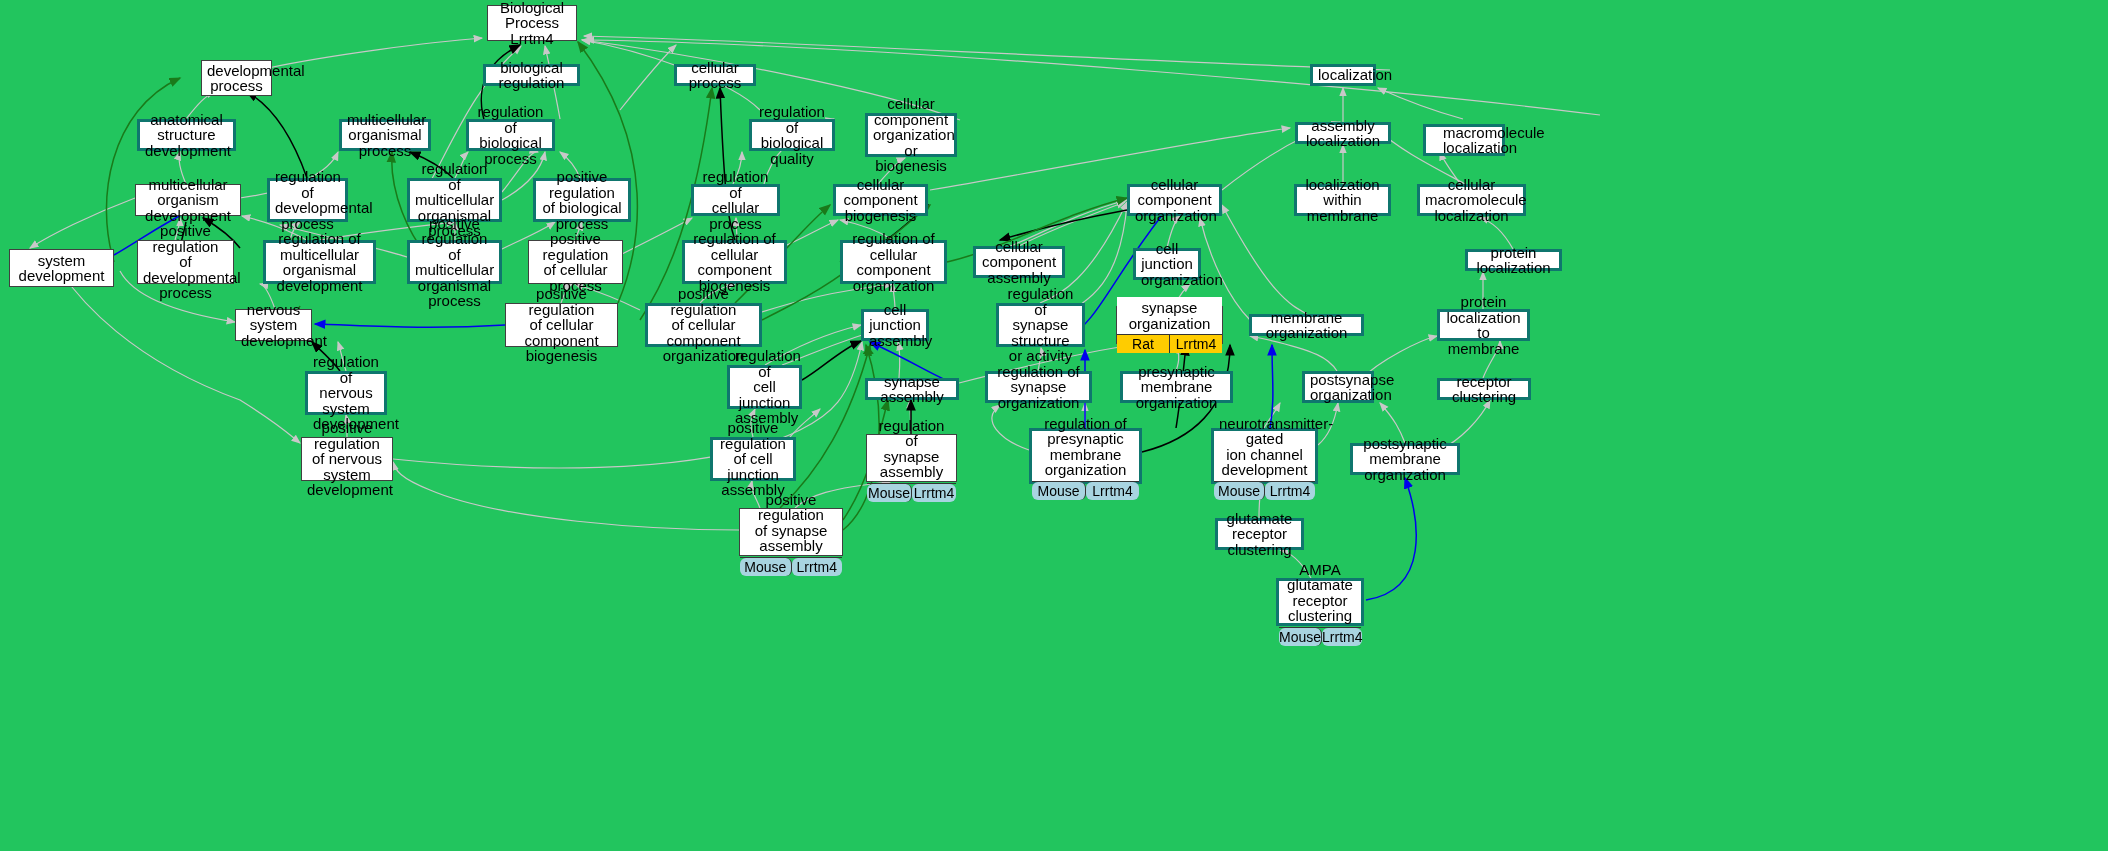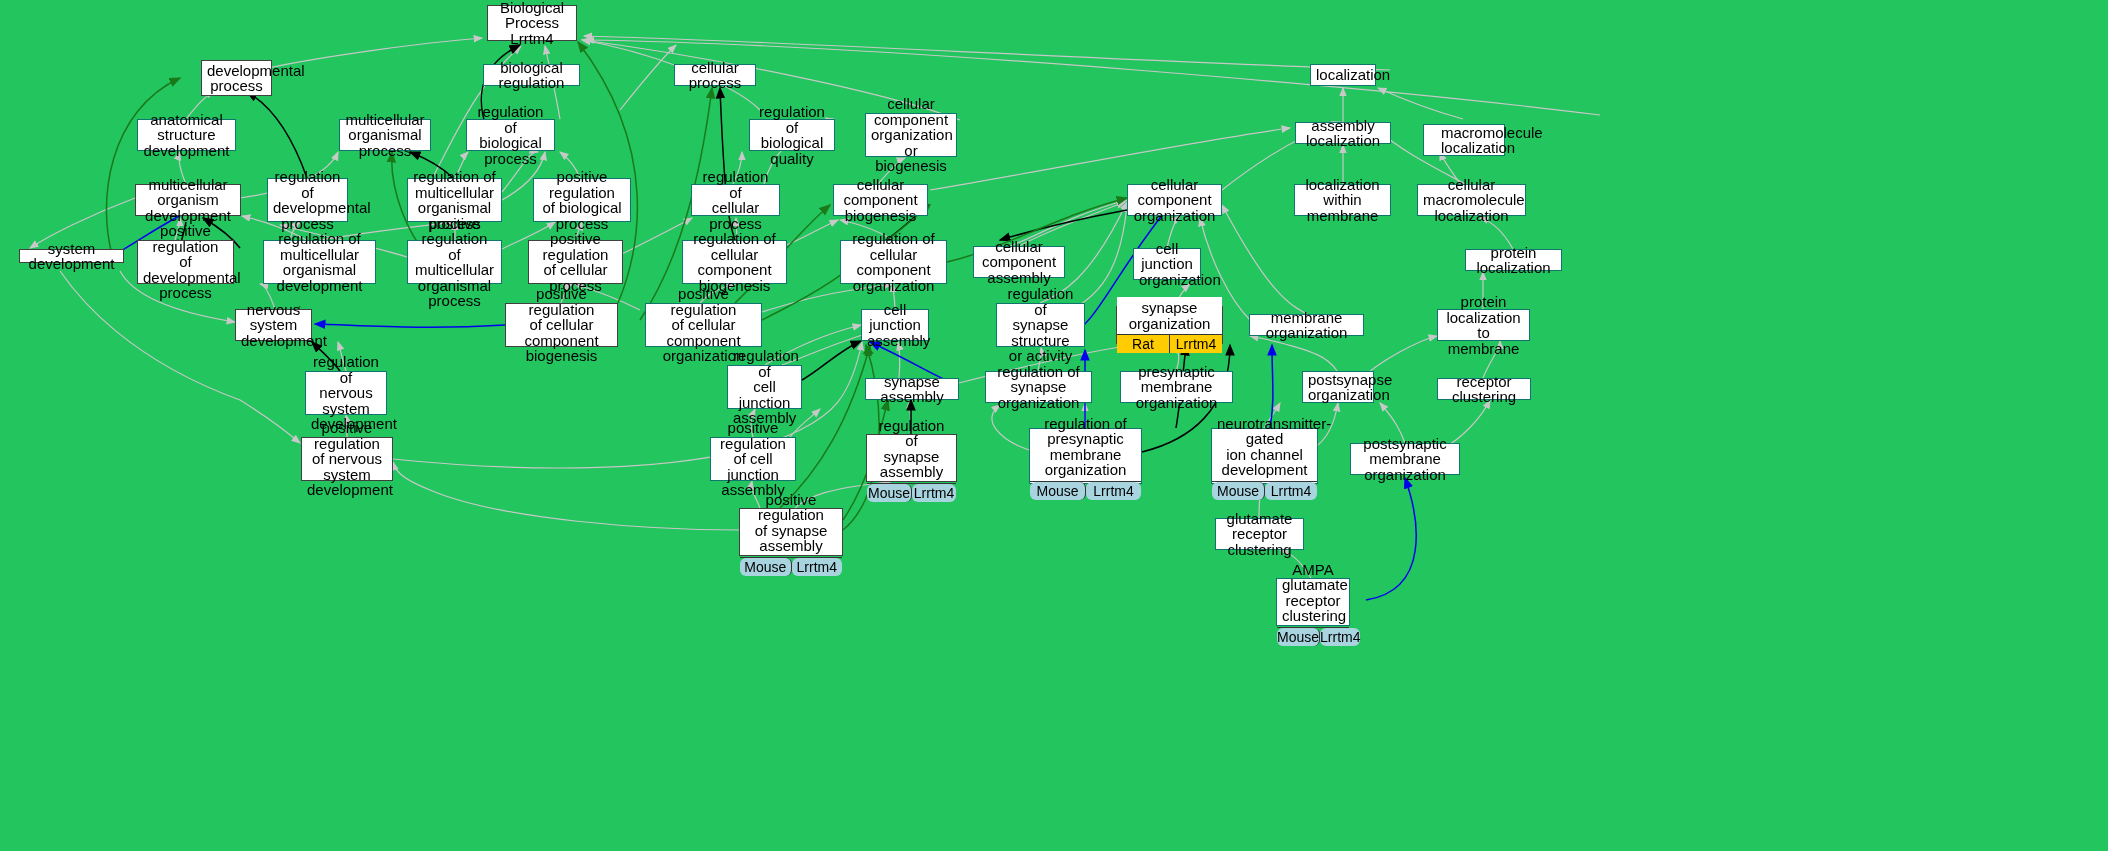--- a/index.html
+++ b/index.html
@@ -1,19 +1,19 @@
 <!DOCTYPE html>
 <html><head>
 <meta charset="utf-8">
 <style>
   html,body{margin:0;padding:0;background:#ffffff;}
   body{font-family:"Liberation Sans", sans-serif;}
   #canvas{position:relative;width:2108px;height:851px;background:#22c55e;overflow:hidden;text-decoration:underline;}
   #edges{position:absolute;left:0;top:0;width:2108px;height:851px;}
-  .node{position:absolute;box-sizing:border-box;background:#ffffff;border:1px solid #0f766e;
+  .node{position:absolute;box-sizing:border-box;background:#ffffff;border:3px solid #0f766e;
         display:flex;flex-direction:column;align-items:stretch;justify-content:center;}
   .node .title{font-size:15px;line-height:15.5px;color:#000;text-align:center;padding:3px 5px;
         white-space:pre-line;}
   .node.thick{border:1.5px solid #404040;}
   .evrow{display:flex;border-top:1px solid #333333;}
   .evcell{flex:1;text-align:center;font-size:14px;line-height:18px;color:#000;border-right:1px solid #333333;}
   .evcell:last-child{border-right:none;}
   .ev-blue{background:#a8d4e0;border-radius:6px;}
   .ev-yellow{background:#ffcc00;}
   .node.hl-yellow{background:#ffcc00;}
@@ -237,21 +237,21 @@
 organization</div>
     </div>
     <div class="node" style="left: 1294px; top: 184px; width: 97px; height: 32px;">
       <div class="title">localization
 within membrane</div>
     </div>
     <div class="node" style="left: 1417px; top: 184px; width: 109px; height: 32px;">
       <div class="title">cellular macromolecule
 localization</div>
     </div>
-    <div class="node thick" style="left: 19px; top: 249px; width: 105px; height: 14px; align-items: center;">
+    <div class="node thick" style="left: 9px; top: 249px; width: 105px; height: 38px; align-items: center;">
       <div class="title">system development</div>
     </div>
     <div class="node thick" style="left: 137px; top: 240px; width: 97px; height: 44px;">
       <div class="title">positive regulation
 of developmental
 process</div>
     </div>
     <div class="node" style="left: 263px; top: 240px; width: 113px; height: 44px;">
       <div class="title">regulation of
 multicellular
@@ -398,21 +398,21 @@
 of synapse assembly</div>
       <div class="evrow">
         <div class="evcell ev-blue">Mouse</div>
         <div class="evcell ev-blue">Lrrtm4</div>
       </div>
     </div>
     <div class="node" style="left: 1215px; top: 518px; width: 89px; height: 32px;">
       <div class="title">glutamate receptor
 clustering</div>
     </div>
-    <div class="node" style="left: 1276px; top: 578px; width: 74px; height: 48px;">
+    <div class="node" style="left: 1276px; top: 578px; width: 88px; height: 48px;">
       <div class="title">AMPA glutamate
 receptor clustering</div>
       <div class="evrow">
         <div class="evcell ev-blue">Mouse</div>
         <div class="evcell ev-blue">Lrrtm4</div>
       </div>
     </div>
   </div>
 
 </body></html>

